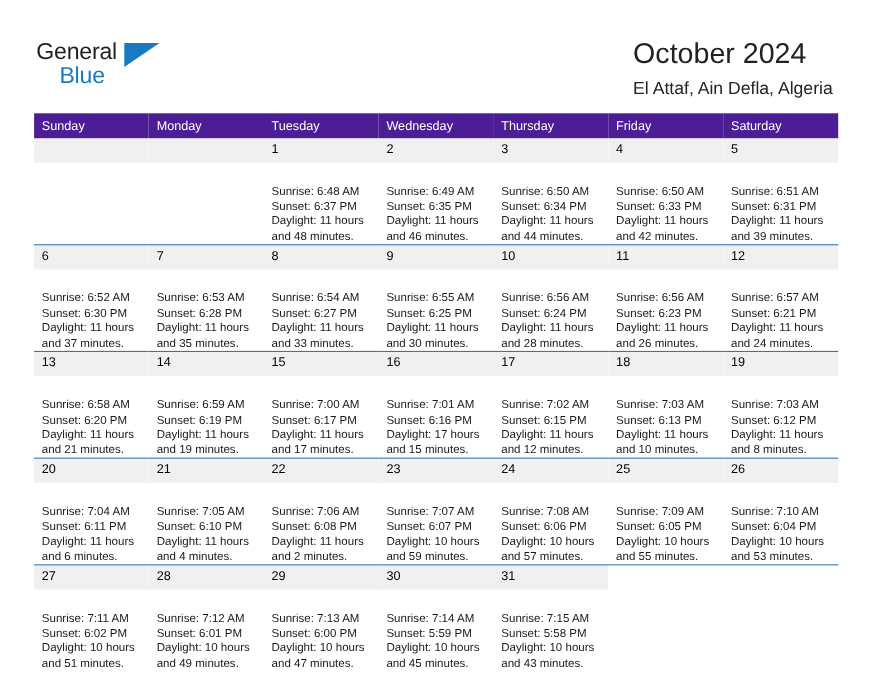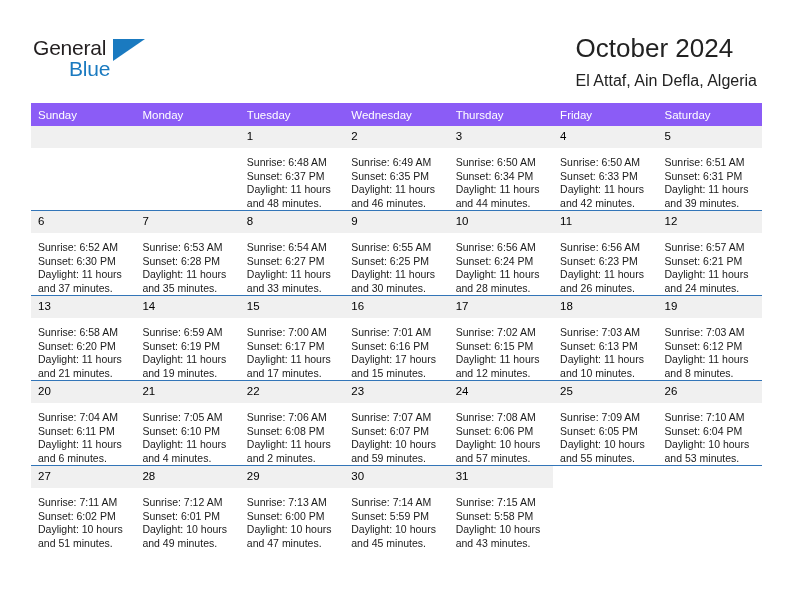--- a/index.html
+++ b/index.html
@@ -42,21 +42,21 @@
     position: absolute;
     left: 0;
     top: 0;
     font-size: 21px;
     letter-spacing: -0.2px;
     color: #231f20;
     font-family: "Liberation Sans", sans-serif;
   }
   .brand-blue {
     position: absolute;
-    left: 36px;
+    left: 21px;
     top: 21px;
     font-size: 21px;
     letter-spacing: -0.2px;
     color: #1a7ac0;
     font-family: "Liberation Sans", sans-serif;
   }
   .brand-triangle {
     position: absolute;
     left: 80px;
     top: 3px;
@@ -91,21 +91,21 @@
   .calendar {
     position: absolute;
     left: 31px;
     top: 103px;
     width: 731px;
     border-collapse: collapse;
     table-layout: fixed;
   }
 
   .calendar th {
-    background: #8b5cf6;
+    background: #4c1d95;
     color: #ffffff;
     font-weight: normal;
     font-size: 11.5px;
     text-align: left;
     padding: 5px 0 5px 7px;
     height: 13px;
     border: none;
   }
 
   .calendar td {
@@ -129,21 +129,21 @@
     min-height: 13px;
   }
   .daynum.empty {
     color: transparent;
   }
   td.blank .daynum {
     background: #ffffff;
   }
 
   .details {
-    padding: 8px 6px 0 7px;
+    padding: 20px 6px 0 7px;
     font-size: 10.5px;
     line-height: 13.5px;
     color: #1a1a1a;
   }
   .details div {
     white-space: nowrap;
   }
   .details .dl {
     white-space: normal;
   }

